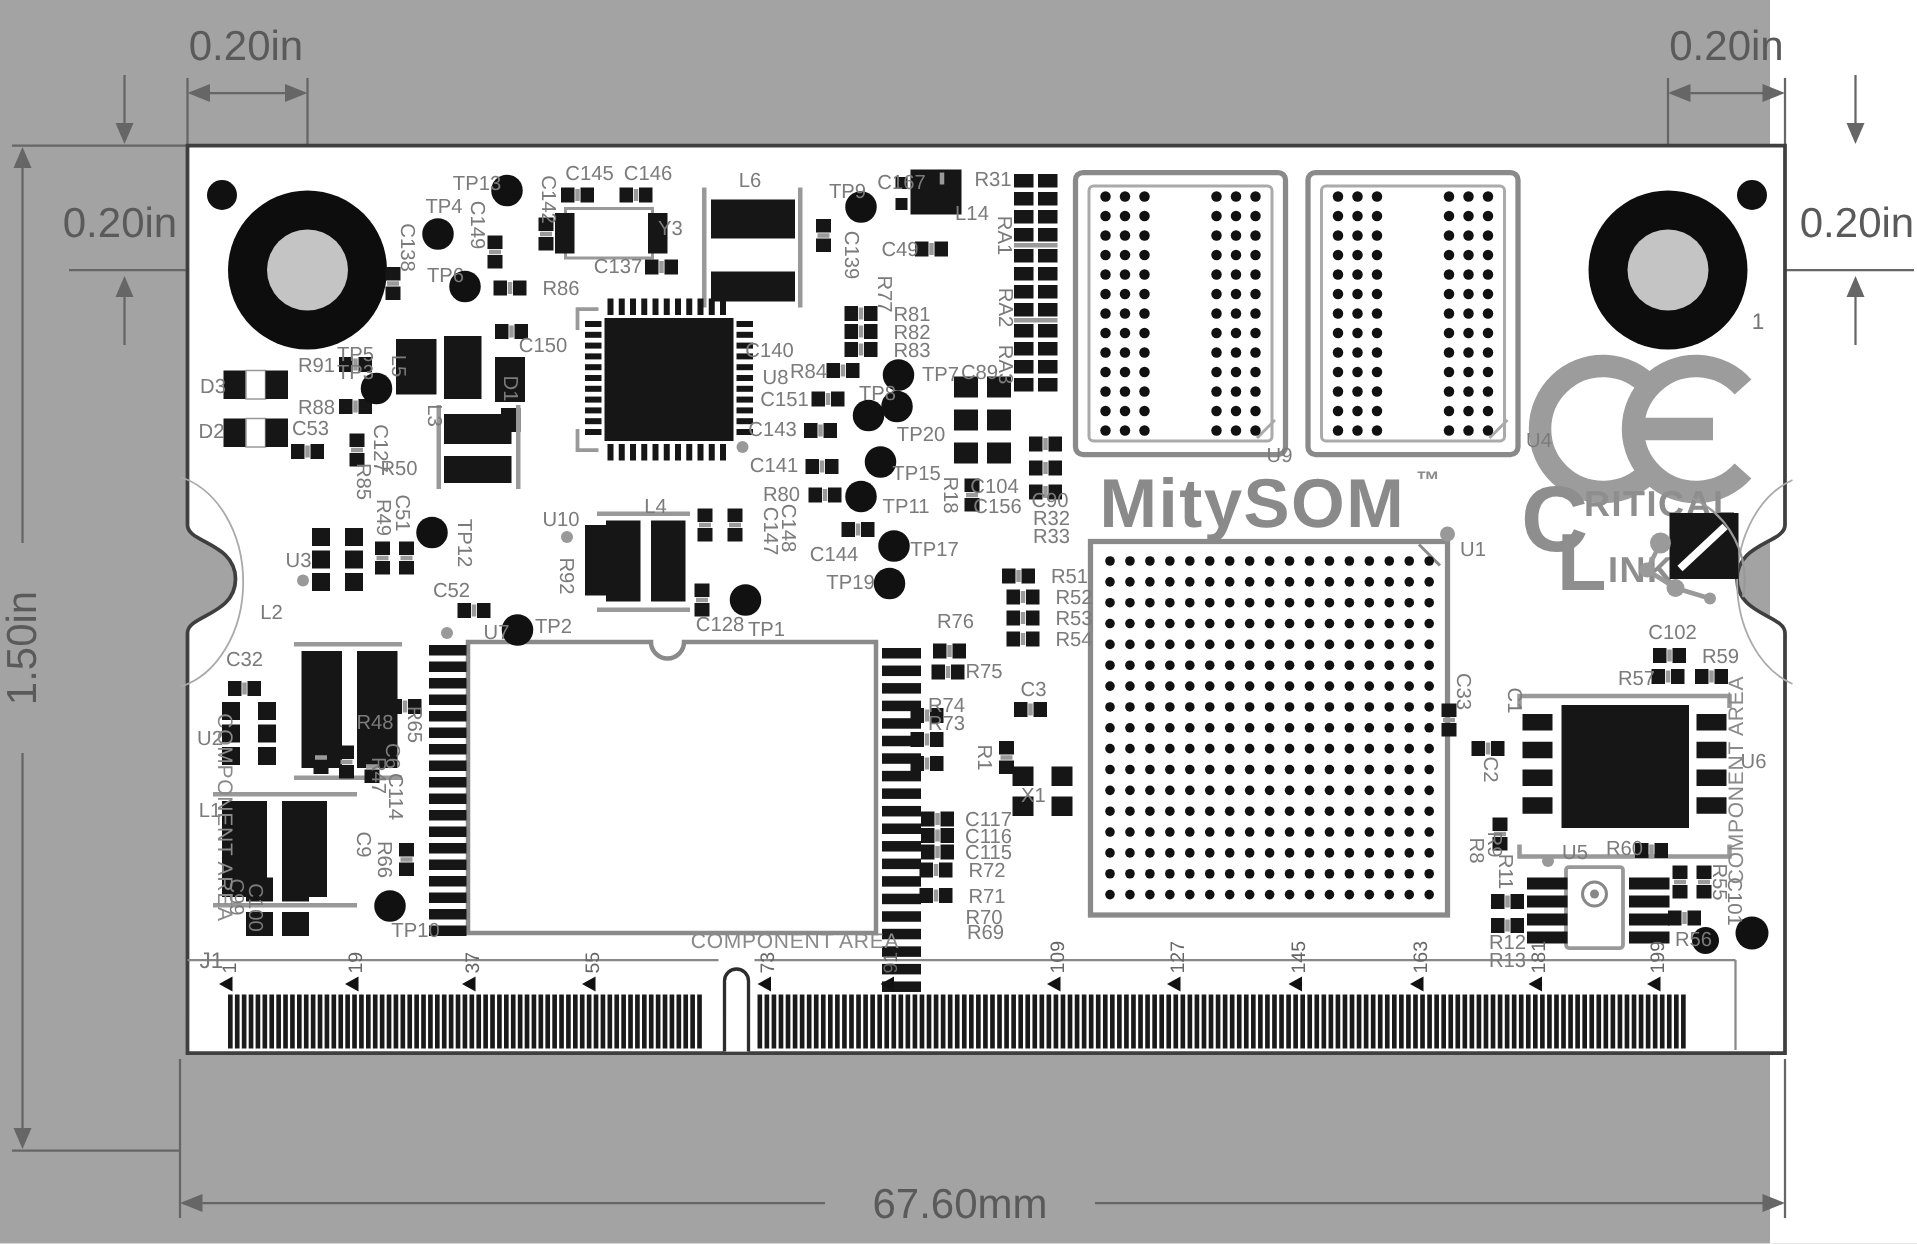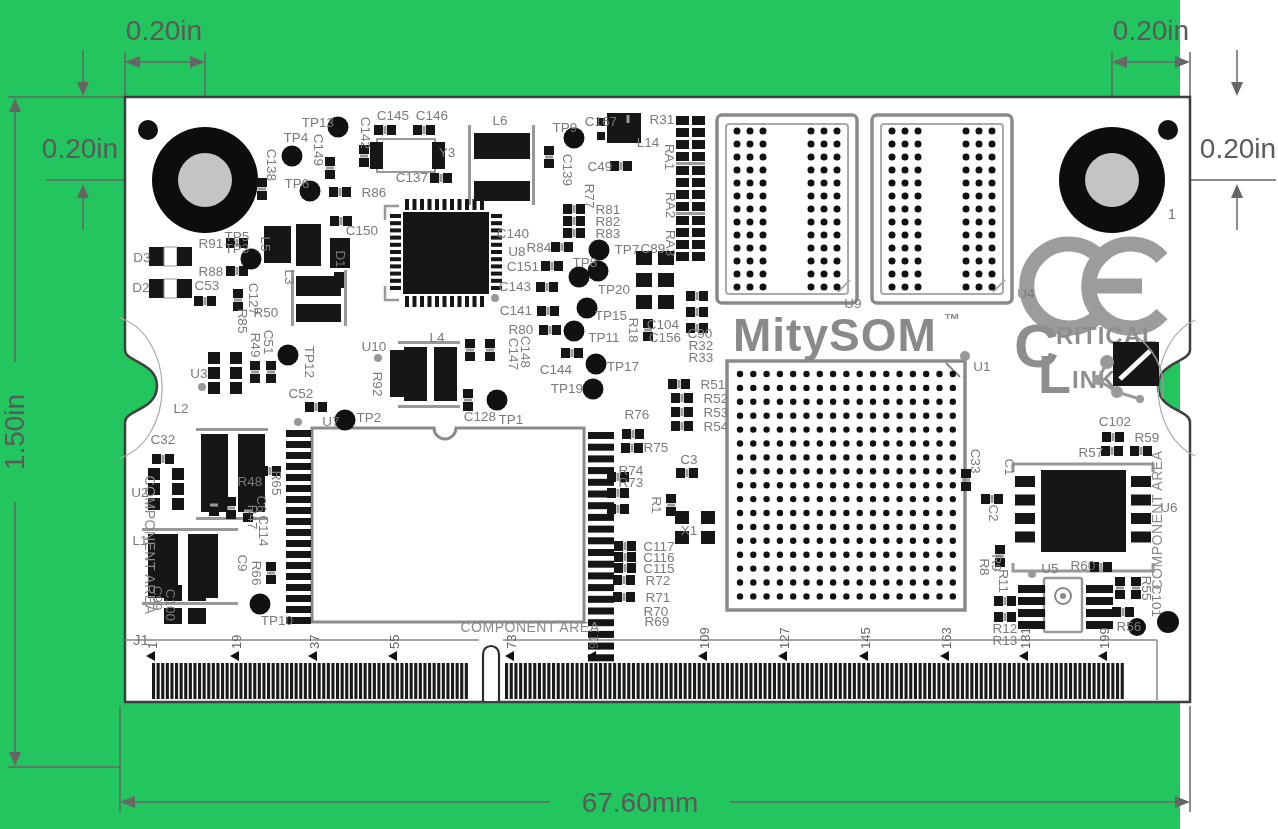--- a/index.html
+++ b/index.html
@@ -1,16 +1,16 @@
 <!DOCTYPE html>
 <html><head>
 <meta charset="utf-8">
 <style>
   html,body{margin:0;padding:0;background:#fff;}
-  #stage{width:1180px;height:829px;position:relative;background:#22c55e;font-family:"Liberation Sans",sans-serif;}
+  #stage{width:1180px;height:829px;position:relative;background:#a3a3a3;font-family:"Liberation Sans",sans-serif;}
   svg{display:block;}
   .lbl{font:13.5px "Liberation Sans",sans-serif;fill:#7b7b7b;}
   .dim{font:28px "Liberation Sans",sans-serif;fill:#5a5a5a;}
   .pin{font:13px "Liberation Sans",sans-serif;fill:#666;}
   .ca{font:14px "Liberation Sans",sans-serif;fill:#8a8a8a;letter-spacing:.5px;}
   .brand{font:bold 46px "Liberation Sans",sans-serif;fill:#8a8a8a;letter-spacing:1px;}
   .tm{font:bold 16px "Liberation Sans",sans-serif;fill:#8a8a8a;}
   .logoBig{font:bold 62px "Liberation Sans",sans-serif;fill:#8e8e8e;}
   .logoBigL{font:bold 54px "Liberation Sans",sans-serif;fill:#8e8e8e;}
   .logoSm{font:bold 24px "Liberation Sans",sans-serif;fill:#8e8e8e;letter-spacing:1px;}

